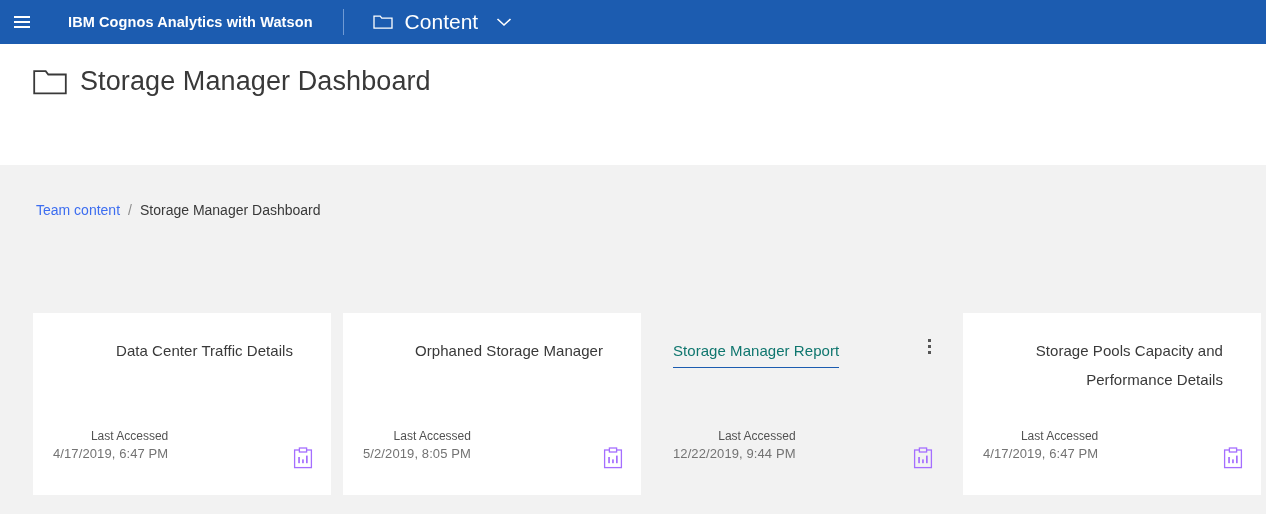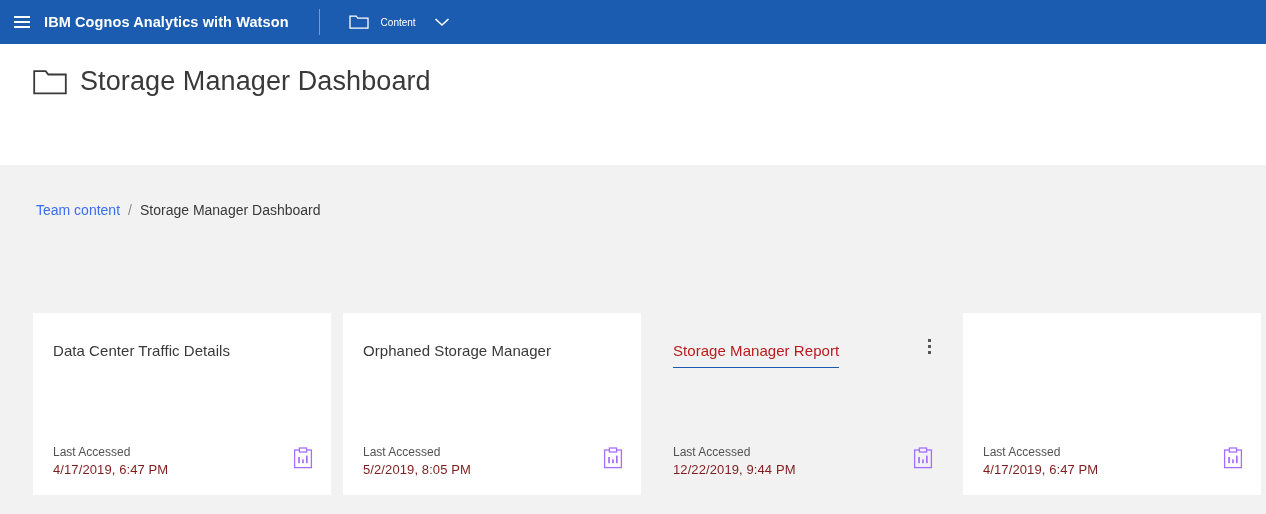--- a/index.html
+++ b/index.html
@@ -40,21 +40,21 @@
     display: block;
     height: 2px;
     background: #ffffff;
     border-radius: 0;
   }
   .nav-brand {
     color: #ffffff;
     font-size: 14.5px;
     font-weight: bold;
     letter-spacing: 0.1px;
-    margin-left: 0;
+    margin-left: 24px;
     white-space: nowrap;
   }
   .nav-divider {
     width: 1px;
     height: 26px;
     background: #6f9ad4;
     margin-left: 30px;
   }
   .nav-content-btn {
     display: flex;
@@ -65,21 +65,21 @@
   }
   .nav-folder-icon {
     width: 20px;
     height: 16px;
     position: relative;
     margin-right: 12px;
   }
   .nav-folder-icon svg { display: block; }
   .nav-content-label {
     color: #ffffff;
-    font-size: 10px;
+    font-size: 21px;
     white-space: nowrap;
   }
   .nav-chevron {
     margin-left: 18px;
     display: flex;
     align-items: center;
   }
 
   
   .page-header {
@@ -176,36 +176,37 @@
     height: 182px;
     display: flex;
     gap: 12px;
   }
   .card {
     position: relative;
     width: 298px;
     height: 182px;
     background: #ffffff;
     flex: 0 0 298px;
+    text-align: right;
   }
   .card.hovered {
     background: transparent;
   }
   .card-title {
     position: absolute;
     left: 20px;
     top: 23px;
     width: 240px;
     font-size: 15px;
     color: #393939;
     line-height: 29px;
     letter-spacing: 0.05px;
   }
   .card.hovered .card-title {
-    color: #b91c1c;
+    color: #0f766e;
     text-decoration: none;
     border-bottom: 1px solid #1c5cb0;
     display: inline-block;
     width: auto;
     padding-bottom: 2px;
     cursor: pointer;
   }
   .card-kebab {
     position: absolute;
     right: 12px;
@@ -222,32 +223,32 @@
   .card.hovered .card-kebab { display: flex; }
   .card-kebab i {
     display: block;
     width: 3px;
     height: 3px;
     background: #565656;
   }
   .card-footer {
     position: absolute;
     left: 20px;
-    bottom: 16px;
+    bottom: 32px;
     font-size: 12.5px;
     line-height: 18px;
     color: #393939;
   }
   .card-footer .last-accessed-label {
     color: #525252;
     font-size: 12px;
     display: block;
   }
   .card-footer .last-accessed-value {
-    color: #7f1d1d;
+    color: #737373;
     font-size: 13px;
     display: block;
     letter-spacing: 0.1px;
   }
   .card-type-icon {
     position: absolute;
     right: 18px;
     bottom: 26px;
     width: 20px;
     height: 22px;
@@ -363,20 +364,21 @@
           <rect x="1.6" y="3" width="16.8" height="17.6" fill="none" stroke="#a56eff" stroke-width="1.3"></rect>
           <rect x="6.4" y="1" width="7.2" height="4" fill="#f2f2f2" stroke="#a56eff" stroke-width="1.3"></rect>
           <rect x="5.2" y="10" width="1.7" height="6.2" fill="#a56eff"></rect>
           <rect x="9.1" y="12.4" width="1.7" height="3.8" fill="#a56eff"></rect>
           <rect x="13" y="8.6" width="1.7" height="7.6" fill="#a56eff"></rect>
         </svg>
       </span>
     </div>
 
     <div class="card">
+      <div class="card-title">Storage Pools Capacity and Performance Details</div>
 
       <div class="card-footer">
         <span class="last-accessed-label">Last Accessed</span>
         <span class="last-accessed-value">4/17/2019, 6:47 PM</span>
       </div>
       <span class="card-type-icon">
         <svg width="20" height="22" viewBox="0 0 20 22">
           <rect x="1.6" y="3" width="16.8" height="17.6" fill="none" stroke="#a56eff" stroke-width="1.3"></rect>
           <rect x="6.4" y="1" width="7.2" height="4" fill="#ffffff" stroke="#a56eff" stroke-width="1.3"></rect>
           <rect x="5.2" y="10" width="1.7" height="6.2" fill="#a56eff"></rect>

